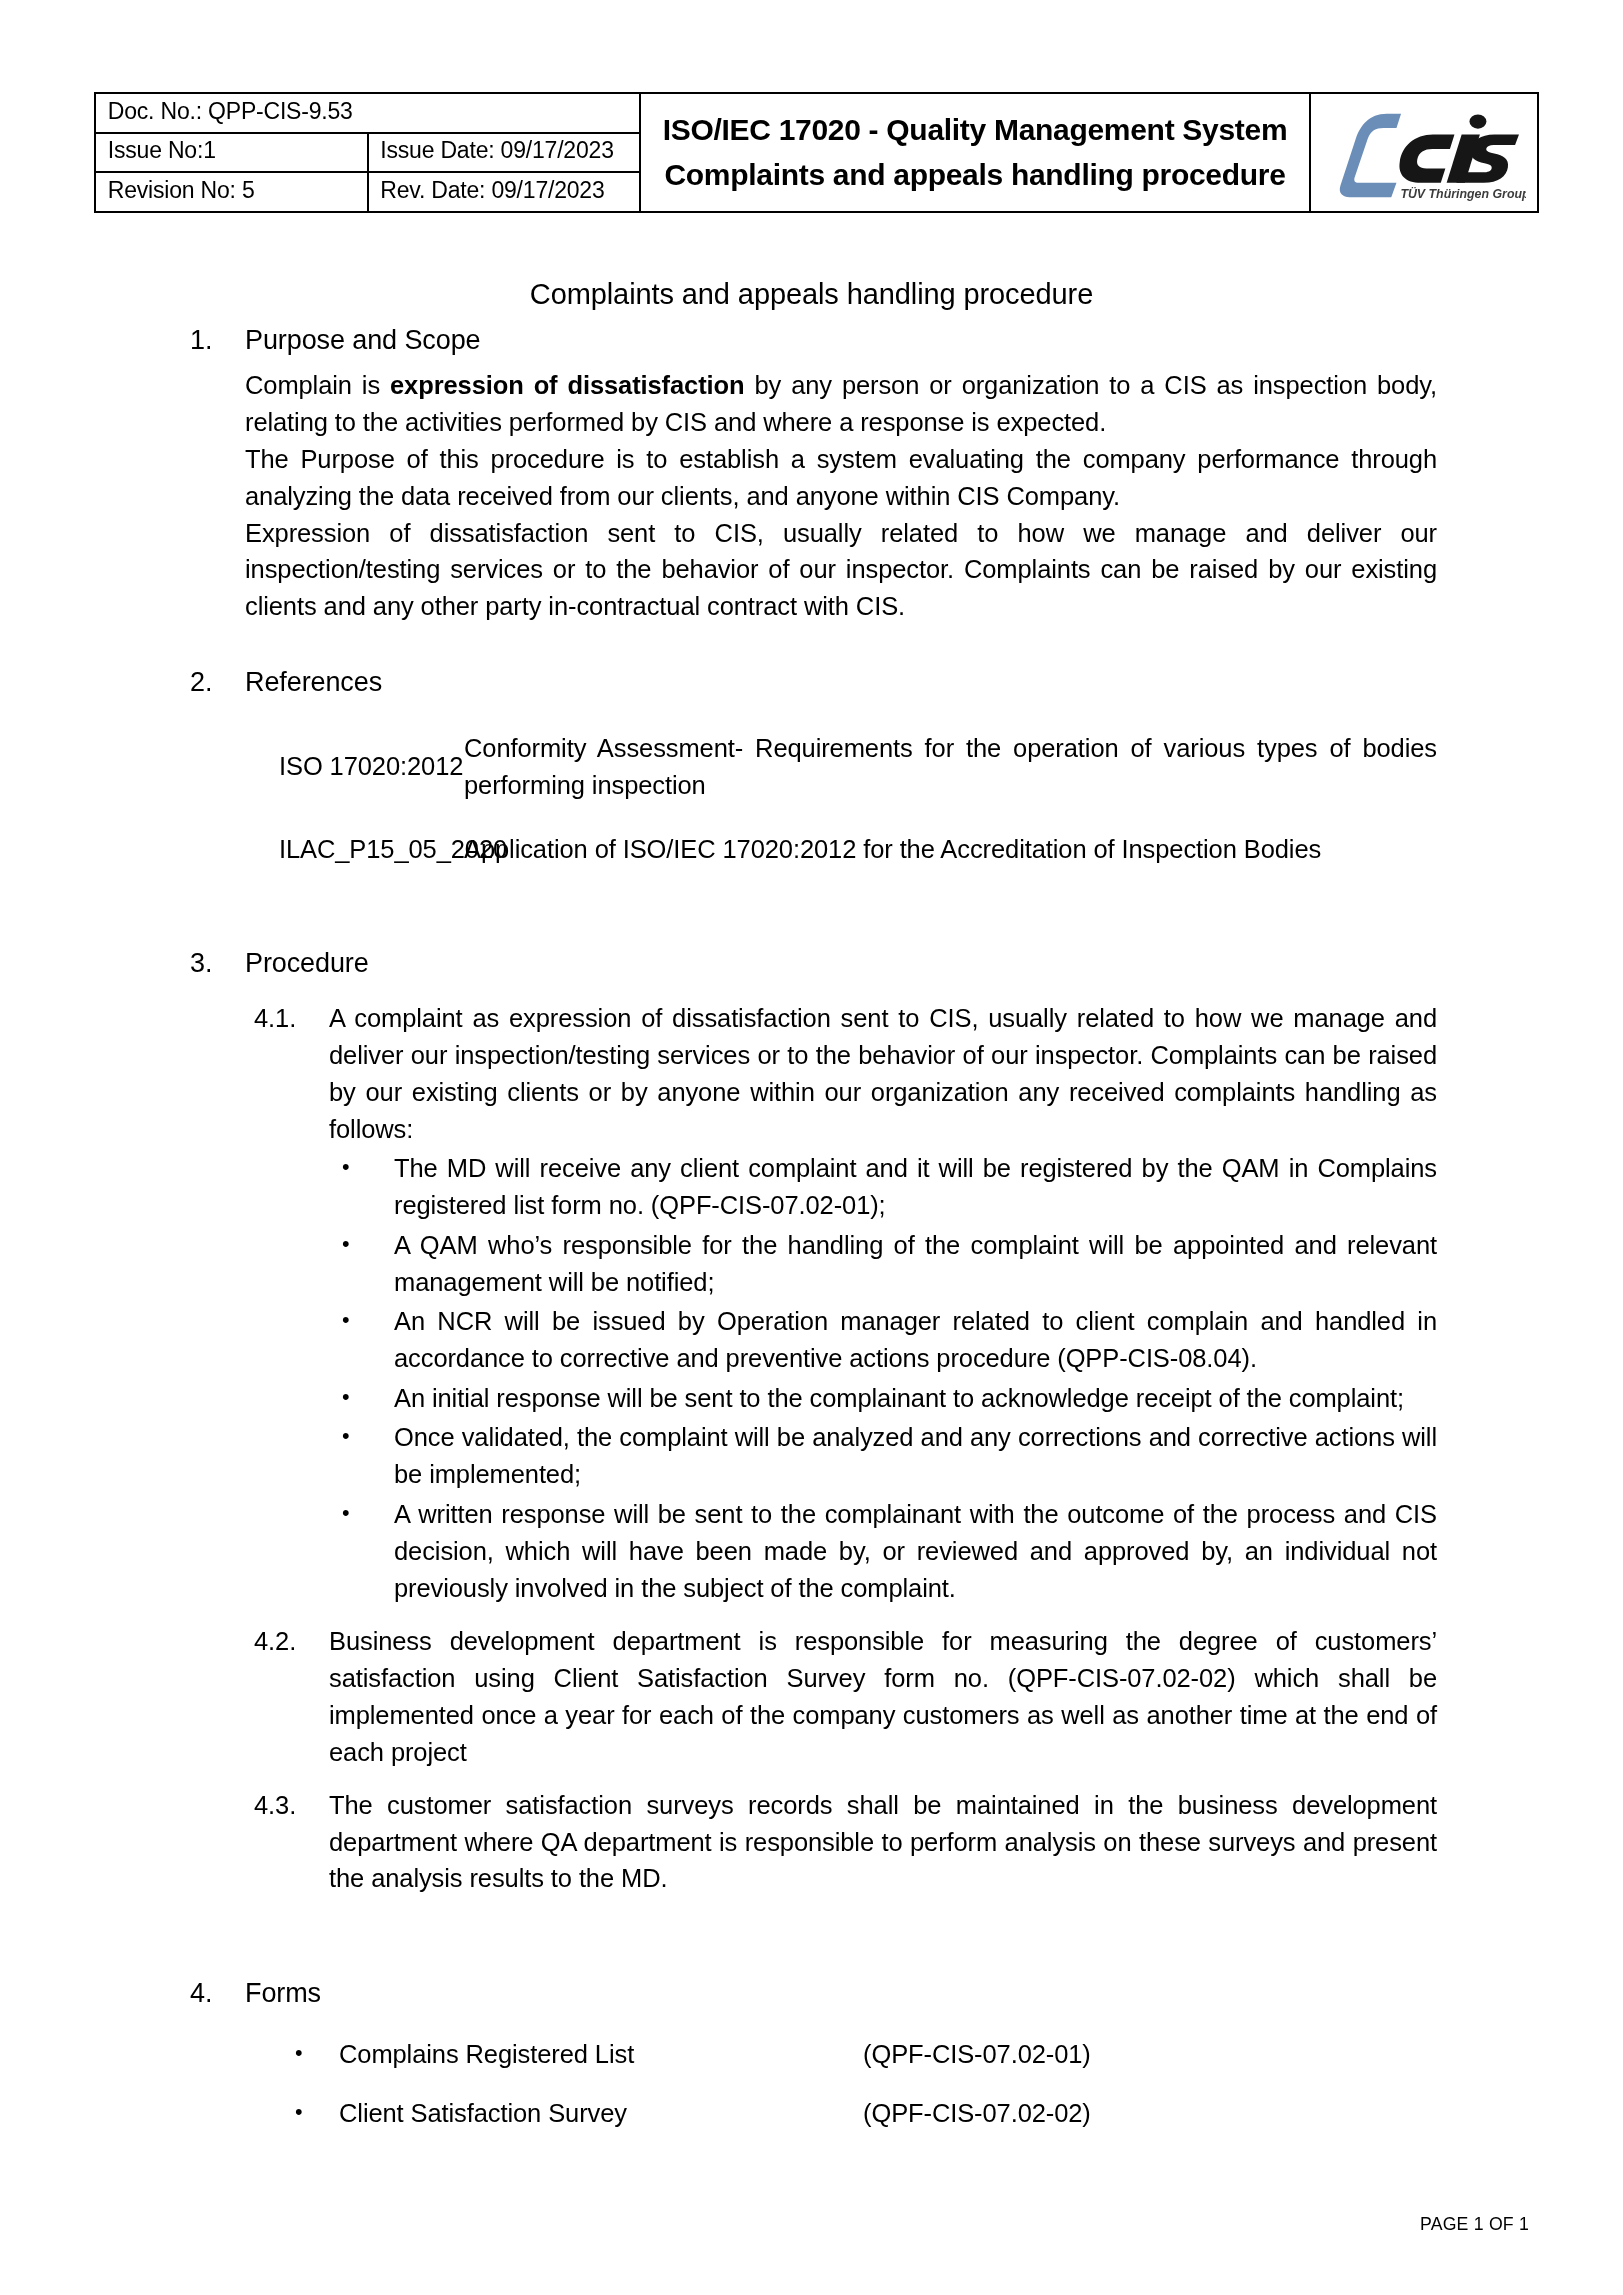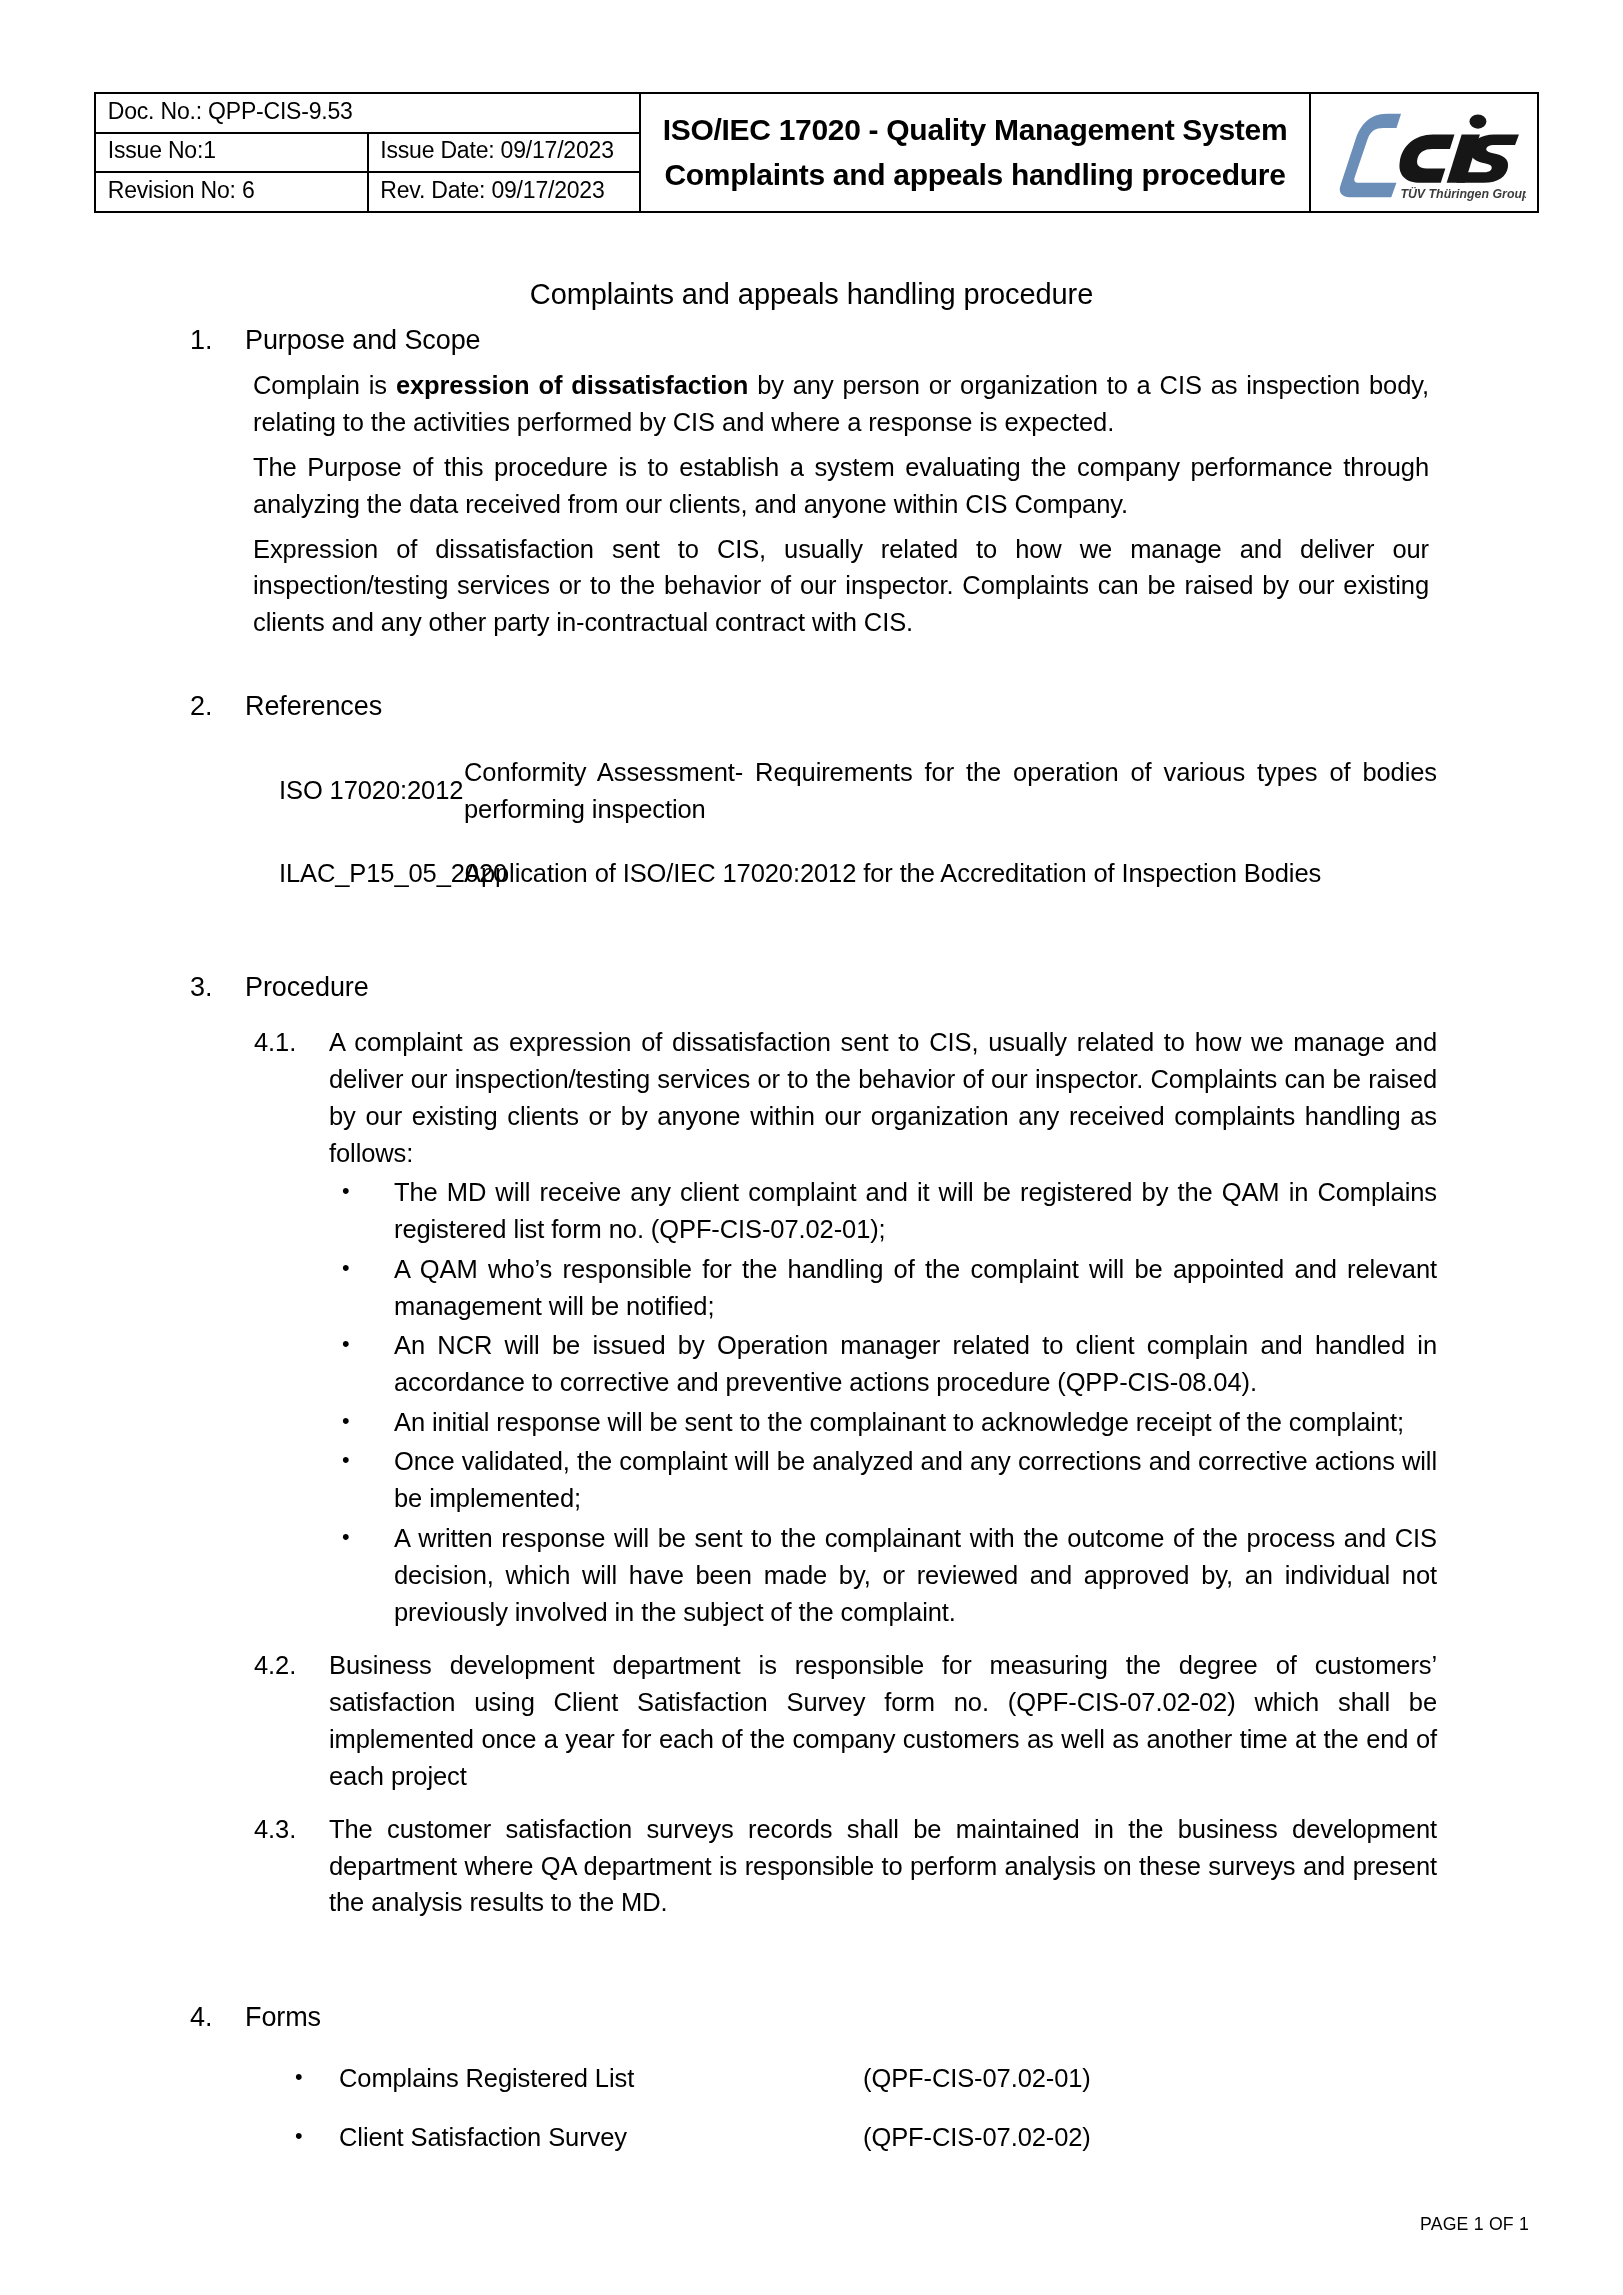--- a/index.html
+++ b/index.html
@@ -109,21 +109,21 @@
     left: 0;
     top: 0;
     width: 42px;
     text-align: left;
   }
 
   .para {
     padding-left: 55px;
     text-align: justify;
     text-justify: inter-word;
-    margin: 8px;
+    margin: 0;
     letter-spacing: -0.1px;
   }
   .para.first-line-tight { margin-top: 3.9px; }
 
   .bold { font-weight: bold; }
   .gap-md { height: 38px; }
   .gap-xl { height: 77px; }
 
   
   .ref-row {
@@ -229,21 +229,21 @@
           <tr>
             <td class="split-left">
               <div class="meta-cell">Issue No:1</div>
             </td>
             <td>
               <div class="meta-cell">Issue Date: 09/17/2023</div>
             </td>
           </tr>
           <tr>
             <td class="split-left">
-              <div class="meta-cell">Revision No: 6</div>
+              <div class="meta-cell">Revision No: 5</div>
             </td>
             <td>
               <div class="meta-cell">Rev. Date: 09/17/2023</div>
             </td>
           </tr>
         </tbody>
             </table>
       </td>
 
       <td class="title-cell" style="width:668px;">

